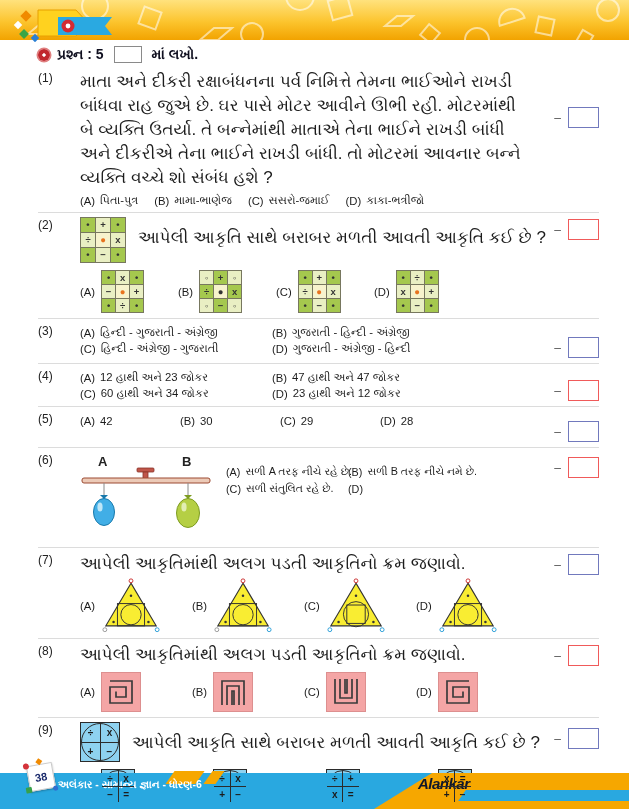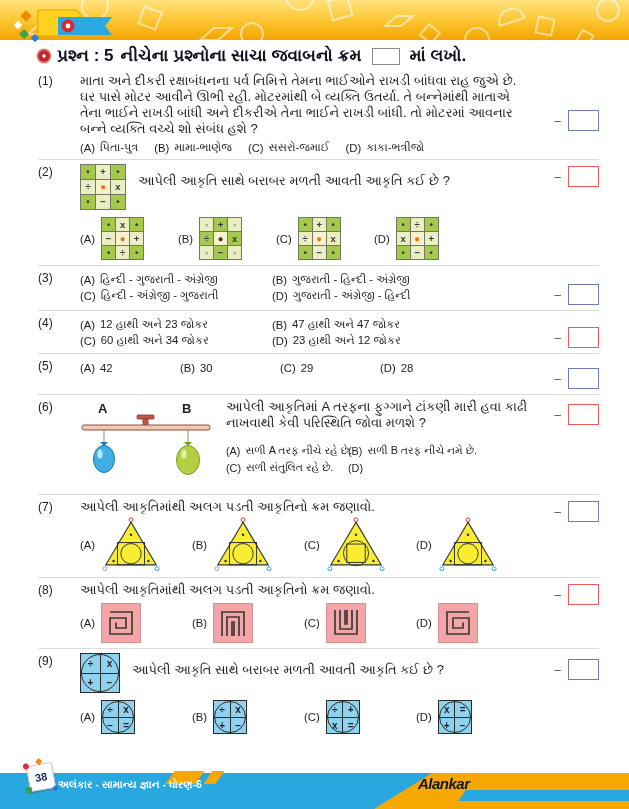--- a/index.html
+++ b/index.html
@@ -7,32 +7,32 @@
         font-family:"Liberation Sans",sans-serif;color:#1c1c1c}
 
   
   .topband{position:absolute;top:0;left:0;width:629px;height:40px;
            background:linear-gradient(180deg,#ffe27d 0%,#fcc42d 55%,#f2a300 100%)}
   .topband svg{display:block}
   .ribbon{position:absolute;left:12px;top:8px}
 
   
   .content{position:absolute;top:40px;left:0;right:0;padding:3px 30px 0 38px}
-  .titlerow{display:flex;align-items:center;gap:7px;font-weight:bold;font-size:17px;color:#101020;margin:3px 0 3px}
+  .titlerow{display:flex;align-items:center;gap:7px;font-weight:bold;font-size:14px;color:#101020;margin:3px 0 3px}
   .flower{width:12px;height:12px;border-radius:50%;flex:none;
           background:radial-gradient(circle,#ffffff 0 16%,#c1272d 24% 62%,#e
 06e6e 63% 100%);
           background:radial-gradient(circle,#ffffff 0 16%,#c1272d 24% 100%);box-shadow:0 0 0 1.5px #e08080}
   .tbox{display:inline-block;width:26px;height:15px;border:1.6px solid #8a8a8a;background:#fff;margin:0 3px;vertical-align:-3px}
 
   .q{display:flex;align-items:flex-start;border-top:1px solid #dcdcdc;padding:4px 0 5px}
   .q.first{border-top:none}
   .qnum{flex:none;width:42px;font-size:12px;color:#222;padding-top:1px}
   .qbody{flex:1;min-width:0}
-  .qtext{font-size:13px;line-height:16px;color:#1c1c1c;max-width:450px}
+  .qtext{font-size:17px;line-height:24px;color:#1c1c1c;max-width:450px}
   .qend{flex:none;display:flex;align-items:center;gap:7px;margin-left:4px}
   .dash{color:#555;font-size:12px}
   .abox{width:29px;height:19px;background:#fff;border:1.6px solid}
   .abox.blue{border-color:#7179bd}
   .abox.red{border-color:#f05a5a}
 
   .optrow{display:flex;margin-top:4px;font-size:11.3px;align-items:center}
   .opt{display:flex;gap:5px;align-items:center}
   .optrow.q1 .opt{margin-right:16px}
   .optrow.nums .opt{width:100px}
@@ -127,21 +127,20 @@
     <rect x="-3" y="-3" width="6" height="6" transform="translate(6,17) rotate(45)" fill="#ffffff"></rect>
     <rect x="-3.5" y="-3.5" width="7" height="7" transform="translate(12,26) rotate(45)" fill="#3aa546"></rect>
     <rect x="-3" y="-3" width="6" height="6" transform="translate(23,30) rotate(45)" fill="#2a7fd4"></rect>
   </svg>
 
   <div class="content">
 
     <div class="titlerow">
       <span class="flower"></span>
       <span>પ્રશ્ન : 5</span>
-      <span>નીચેના પ્રશ્નોના સાચા જવાબનો ક્રમ</span>
       <span class="tbox"></span>
       <span>માં લખો.</span>
     </div>
 
     <div class="q first">
       <div class="qnum">(1)</div>
       <div class="qbody">
         <div class="qtext">માતા અને દીકરી રક્ષાબંધનના પર્વ નિમિત્તે તેમના ભાઈઓને રાખડી બાંધવા રાહ જુએ છે. ઘર પાસે મોટર આવીને ઊભી રહી. મોટરમાંથી બે વ્યક્તિ ઉતર્યા. તે બન્નેમાંથી માતાએ તેના ભાઈને રાખડી બાંધી અને દીકરીએ તેના ભાઈને રાખડી બાંધી. તો મોટરમાં આવનાર બન્ને વ્યક્તિ વચ્ચે શો સંબંધ હશે ?</div>
         <div class="optrow q1">
           <span class="opt">
@@ -348,21 +347,20 @@
             <line x1="108" y1="31" x2="108" y2="44" stroke="#8a8a8a" stroke-width="1"></line>
             <polygon points="24,47 20,43 28,43" fill="#1879ab"></polygon>
             <ellipse cx="24" cy="60" rx="10.5" ry="13.5" fill="#41aee6" stroke="#1879ab" stroke-width="1"></ellipse>
             <ellipse cx="20" cy="55" rx="2.6" ry="4.5" fill="#bfe6f7"></ellipse>
             <polygon points="108,47 104,43 112,43" fill="#7e9c22"></polygon>
             <ellipse cx="108" cy="61" rx="11.5" ry="14.5" fill="#b5cf44" stroke="#7e9c22" stroke-width="1"></ellipse>
             <ellipse cx="104" cy="55" rx="2.6" ry="4.5" fill="#e2eeb2"></ellipse>
           </svg>
         </div>
         <div class="q6right">
-          <div class="qtext">આપેલી આકૃતિમાં A તરફના ફુગ્ગાને ટાંકણી મારી હવા કાઢી  નાખવાથી કેવી પરિસ્થિતિ જોવા મળશે ?</div>
           <div class="optgrid6">
             <span class="opt">
                 <span>(A)</span>
                 <span>સળી A તરફ નીચે રહે છે.</span>
               </span>
             <span class="opt">
                 <span>(B)</span>
                 <span>સળી  B તરફ નીચે નમે છે.</span>
               </span>
             <span class="opt">

